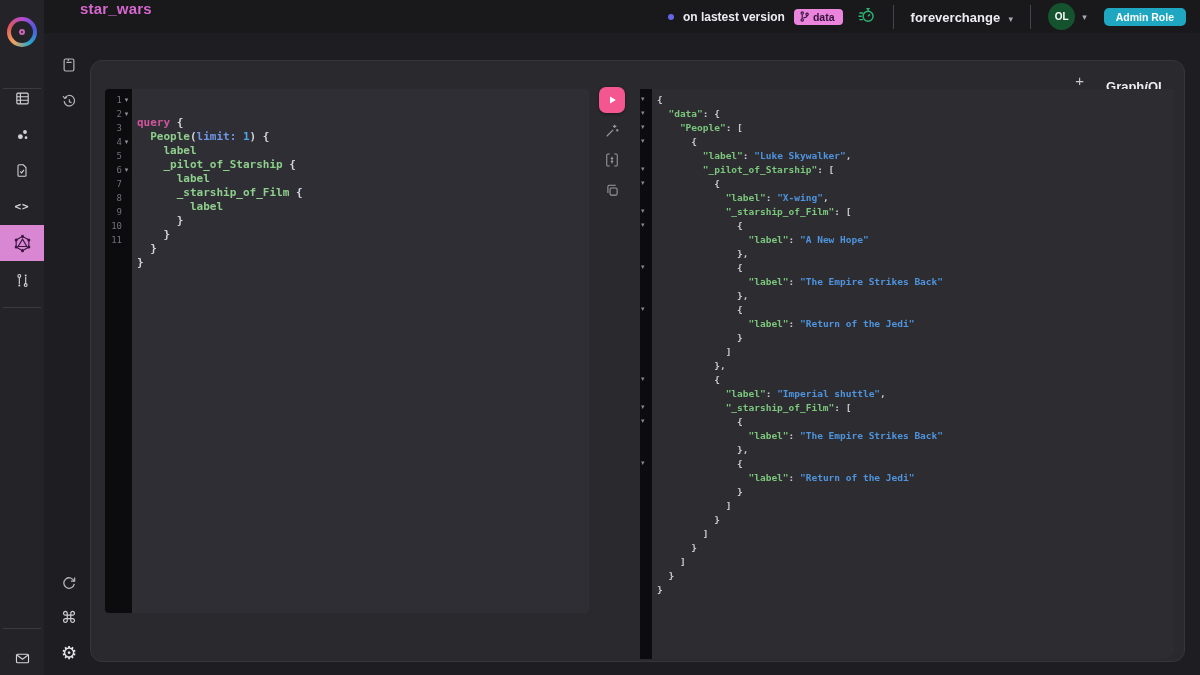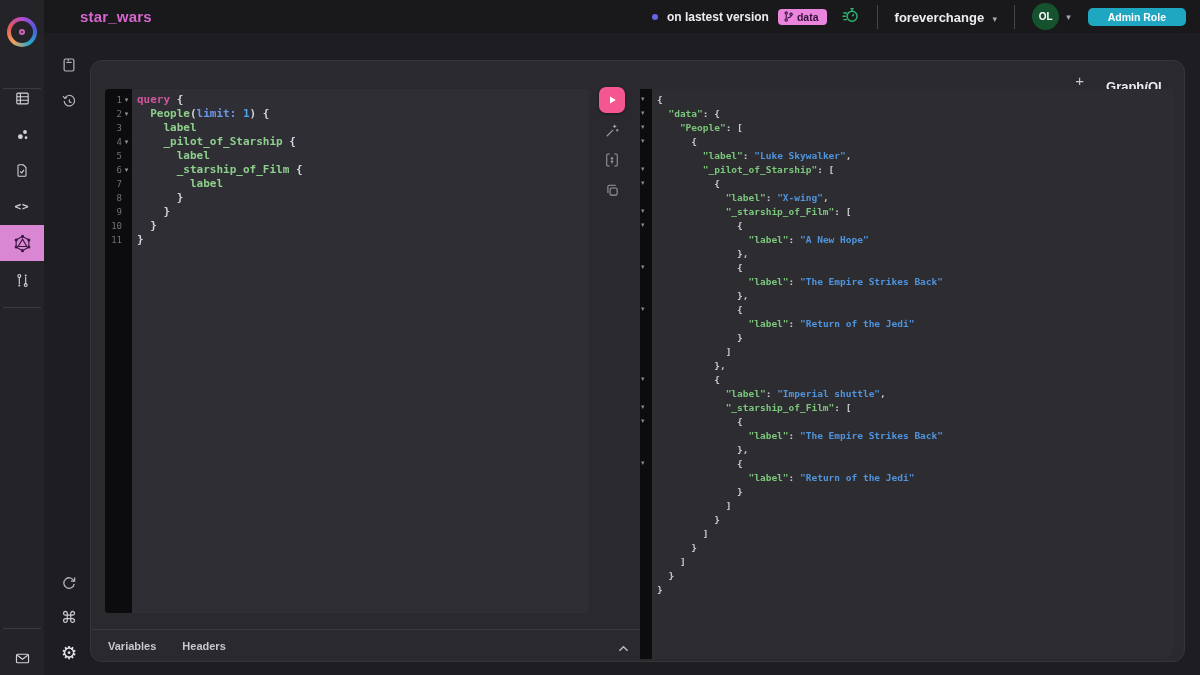--- a/index.html
+++ b/index.html
@@ -1,34 +1,34 @@
 <!DOCTYPE html>
 <html><head>
 <meta charset="utf-8">
 <style>
   html,body{margin:0;padding:0;background:#141416;}
   #app{position:relative;width:1200px;height:675px;background:#1e1e22;overflow:hidden;
        font-family:"Liberation Sans",sans-serif;-webkit-font-smoothing:antialiased;}
 
   
   .topbar{position:absolute;left:44px;top:0;right:0;height:33px;background:#19191c;
-          display:flex;align-items:center;justify-content:space-between;padding:0 14px 0 36px;box-sizing:border-box;}
+          display:flex;justify-content:space-between;padding:0 14px 0 36px;box-sizing:border-box;}
   .app-title{font-size:15px;font-weight:bold;color:#d567ce;letter-spacing:.2px;}
   .tb-right{display:flex;align-items:center;gap:9px;}
   .tb-dot{width:6px;height:6px;border-radius:50%;background:#6565e6;}
   .tb-version{color:#ececf0;font-size:12px;font-weight:600;}
   .badge-main{display:flex;align-items:center;gap:3px;background:#ea84dd;color:#32123a;
               font-size:10.5px;font-weight:bold;padding:2px 8px 2px 5px;border-radius:4px;}
   .tb-sep{width:1px;height:24px;background:#45454b;margin:0 8px;}
   .org-name{color:#eeeef2;font-size:13px;font-weight:bold;}
   .caret{color:#a9a9b0;font-size:9px;margin-left:4px;}
   .avatar{width:27px;height:27px;border-radius:50%;background:#14532d;color:#fff;
           display:flex;align-items:center;justify-content:center;font-size:10px;font-weight:bold;}
   .badge-role{background:#1fa7c2;color:#fff;font-size:10.5px;font-weight:bold;
-              padding:3px 20px;border-radius:5px;margin-left:8px;}
+              padding:3px 12px;border-radius:5px;margin-left:8px;}
 
   
   .sidebar{position:absolute;left:0;top:0;width:44px;height:675px;background:#242428;}
   .logo{position:absolute;left:7px;top:17px;width:30px;height:30px;border-radius:50%;
         background:conic-gradient(from 220deg,#f0a35c,#e0585c,#b14ad0,#4a5ae0,#2aa8c8,#f0a35c);}
   .logo::before{content:'';position:absolute;inset:4px;border-radius:50%;background:#242428;}
   .logo::after{content:'';position:absolute;left:12px;top:12px;width:6px;height:6px;border-radius:50%;
                border:2px solid #cf66b8;box-sizing:border-box;}
   .sb-divider{position:absolute;left:3px;width:38px;height:1px;background:#3a3a3f;}
   .sb-item{position:absolute;left:0;width:44px;height:36px;display:flex;align-items:center;justify-content:center;color:#d4d4d8;}
@@ -47,21 +47,21 @@
   .gql-logo{color:#ededf2;font-size:13px;font-weight:bold;margin-top:12px;}
   .gql-logo .it{font-style:italic;}
 
   .editor{position:absolute;left:14px;top:28px;width:484px;height:524px;background:#2e2e34;border-radius:4px;overflow:hidden;}
   .gutter-bg{position:absolute;left:0;top:0;bottom:0;width:27px;background:#0c0c0e;}
   .lines{position:absolute;left:0;top:4px;right:0;}
   .cl{display:flex;height:14px;line-height:14px;}
   .gut{flex:0 0 27px;display:flex;justify-content:flex-end;align-items:center;box-sizing:border-box;padding-right:1px;}
   .ln{color:#71717a;font-size:9px;font-family:"DejaVu Sans Mono",monospace;text-align:right;min-width:13px;}
   .fold{width:9px;font-size:7px;color:#8f8f96;text-align:center;}
-  .code{margin-left:5px;font-family:"DejaVu Sans Mono",monospace;font-size:11px;font-weight:600;white-space:pre;}
+  .code{margin-left:5px;font-family:"DejaVu Sans Mono",monospace;font-size:11px;font-weight:600;white-space:pre;margin-top:23px;}
   .kw{color:#cf549c}.f{color:#8ecf8c}.arg{color:#6e96e6}.num{color:#4da6e8}.p{color:#d4d4dc}
   .k{color:#7cc77c}.s{color:#4f94dd}.rp{color:#c9c9d2}
 
   .exec-col{position:absolute;left:508px;top:0;width:26px;}
   .play-btn{position:absolute;left:0;top:26px;width:26px;height:26px;border-radius:7px;background:#f4578f;
             display:flex;align-items:center;justify-content:center;box-shadow:0 1px 3px rgba(0,0,0,.4);}
   .tool-ic{position:absolute;left:2px;width:22px;height:22px;display:flex;align-items:center;justify-content:center;color:#9a9aa2;}
 
   .divider-strip{position:absolute;left:549px;top:28px;width:12px;height:570px;background:#0c0c0e;}
   .strip-fold{position:absolute;left:1px;font-size:7px;color:#85858c;line-height:8px;}
@@ -372,24 +372,15 @@
         <div class="rl"><span class="rp">              }</span></div>
         <div class="rl"><span class="rp">            ]</span></div>
         <div class="rl"><span class="rp">          }</span></div>
         <div class="rl"><span class="rp">        ]</span></div>
         <div class="rl"><span class="rp">      }</span></div>
         <div class="rl"><span class="rp">    ]</span></div>
         <div class="rl"><span class="rp">  }</span></div>
         <div class="rl"><span class="rp">}</span></div>
       </div>
 
-    <div class="vars-bar">
-      <span class="vtab">Variables</span>
-      <span class="vtab">Headers</span>
-      <span class="collapse">
-        <svg width="11" height="8" viewBox="0 0 12 8" fill="none" stroke="currentColor" stroke-width="1.6">
-          <path d="M1.5 6L6 1.5 10.5 6"></path>
-        </svg>
-      </span>
-    </div>
   </div>
 
 </div>
 
 </body></html>

